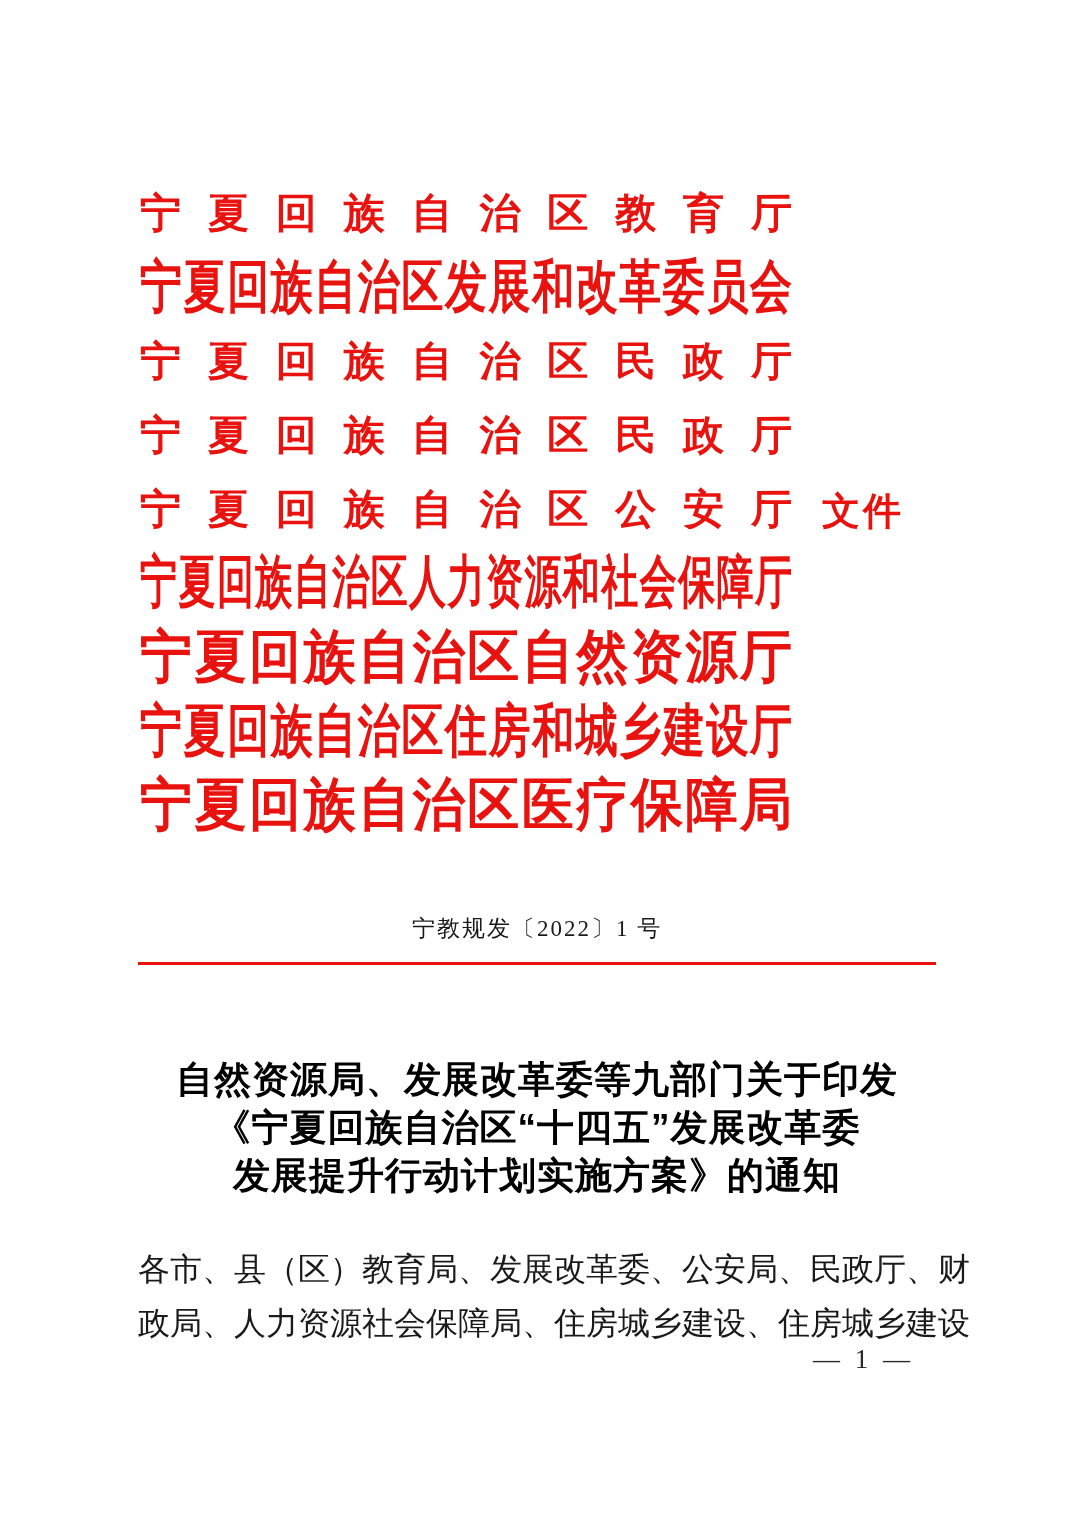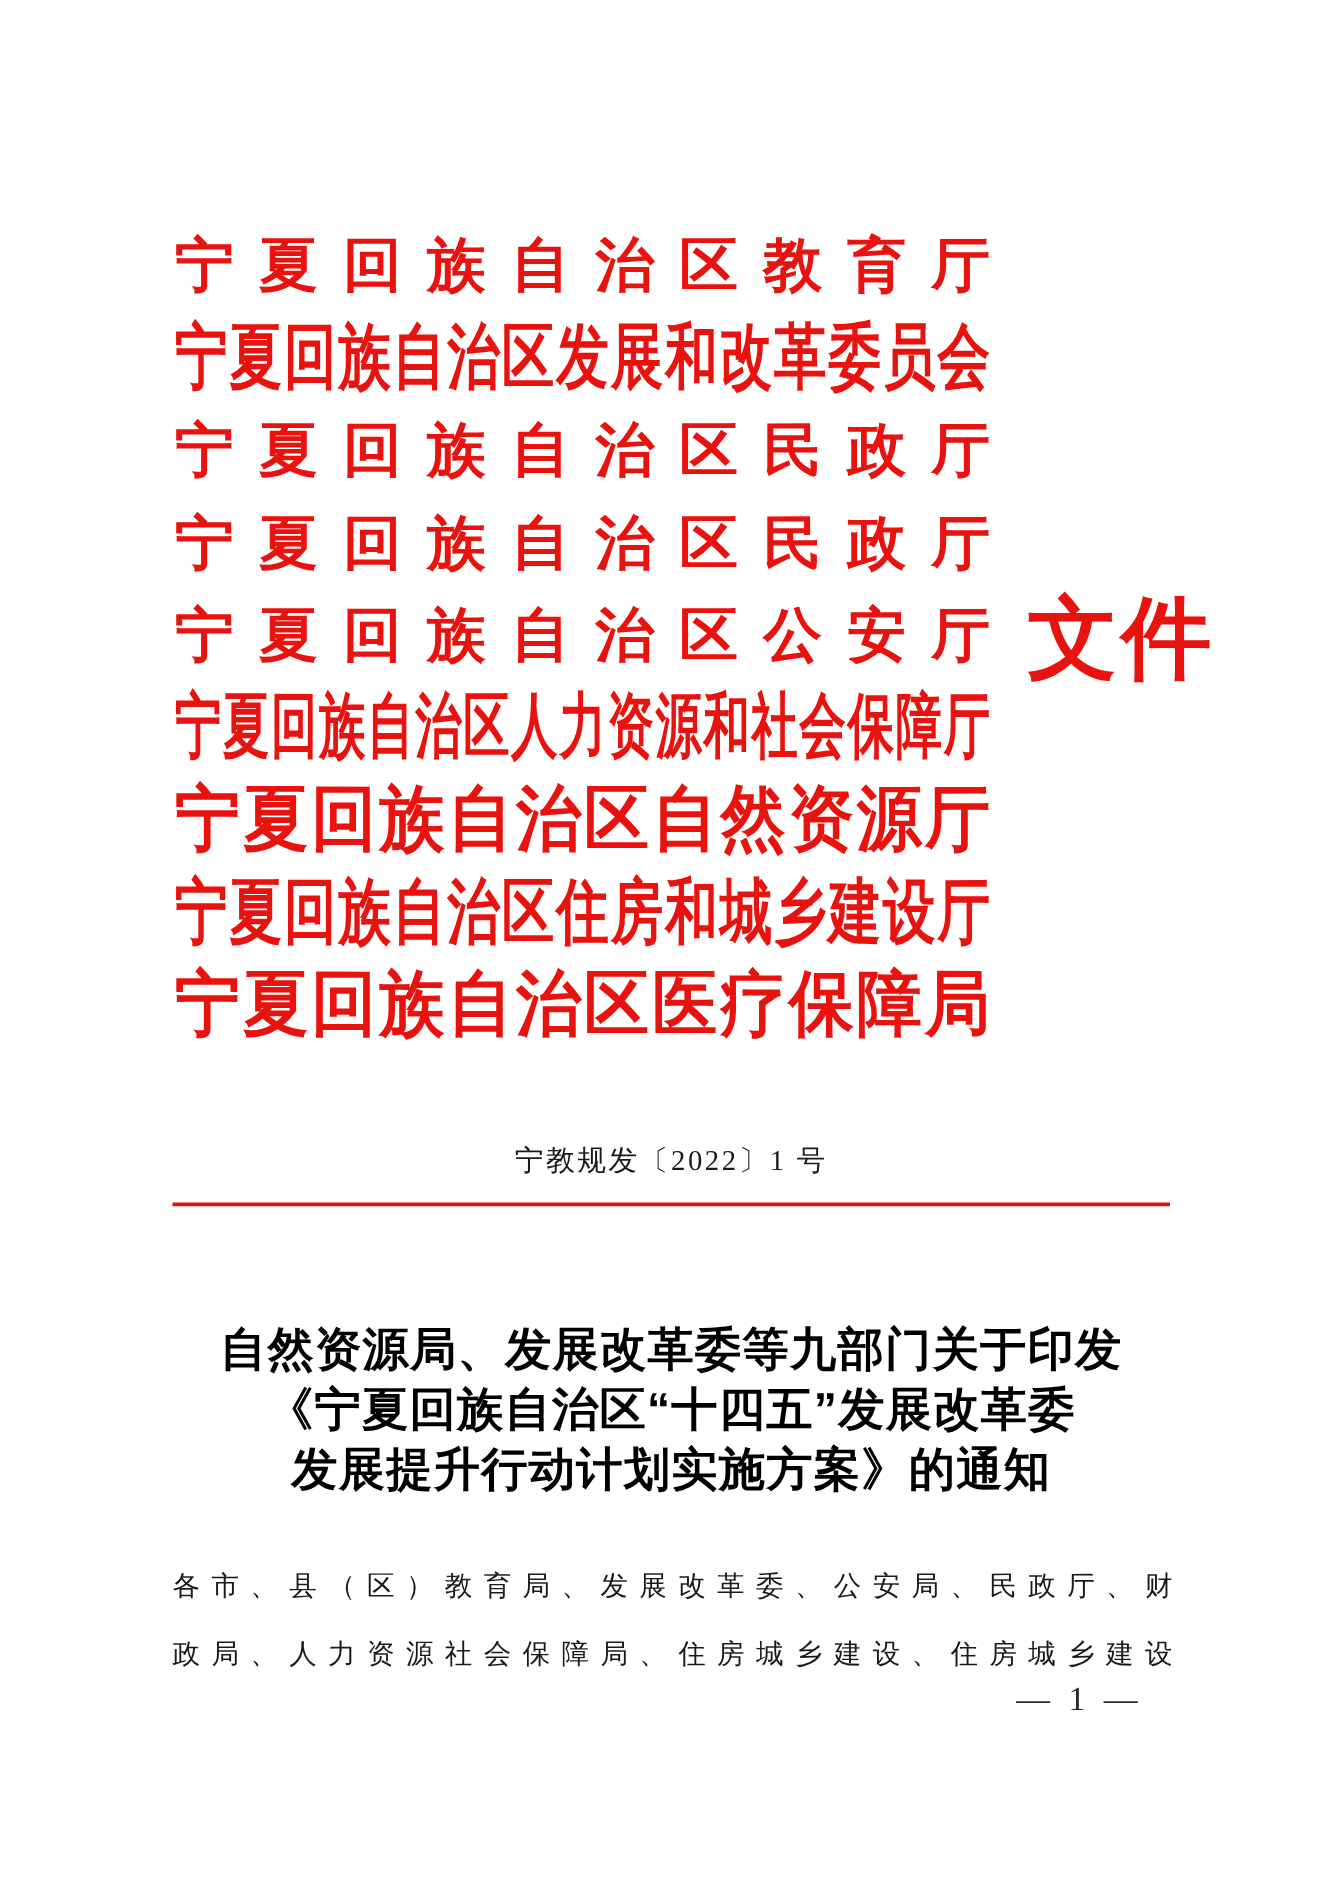--- a/index.html
+++ b/index.html
@@ -28,32 +28,32 @@
     line-height: 74px;
     color: #e8120f;
     font-family: "Liberation Serif", serif;
     font-weight: bold;
     text-align: justify;
     text-align-last: justify;
     text-justify: inter-character;
     white-space: nowrap;
     overflow: visible;
   }
-  .c10 { font-size: 47px; }
+  .c10 { font-size: 41px; }
   .c12 { font-size: 52px; transform: scaleY(1.10); }
   .c15 { font-size: 42px; transform: scaleY(1.36); }
   .c17 { font-size: 37px; transform: scaleY(1.54); }
 
   .doc-label {
     position: absolute;
     left: 822px;
     top: 474px;
     height: 74px;
     line-height: 74px;
-    font-size: 72px;
+    font-size: 38px;
     font-weight: bold;
     color: #e8120f;
     font-family: "Liberation Serif", serif;
     letter-spacing: 3px;
     white-space: nowrap;
   }
 
   
   .doc-number {
     position: absolute;
@@ -100,21 +100,21 @@
   
   .body-block {
     position: absolute;
     left: 138px;
     top: 1242px;
     width: 800px;
     color: #1a1a1a;
     font-family: "Liberation Serif", serif;
   }
   .body-line {
-    font-size: 22px;
+    font-size: 32px;
     line-height: 54px;
     height: 54px;
     text-align: justify;
     text-align-last: justify;
     text-justify: inter-character;
     white-space: nowrap;
   }
 
   
   .page-number {

